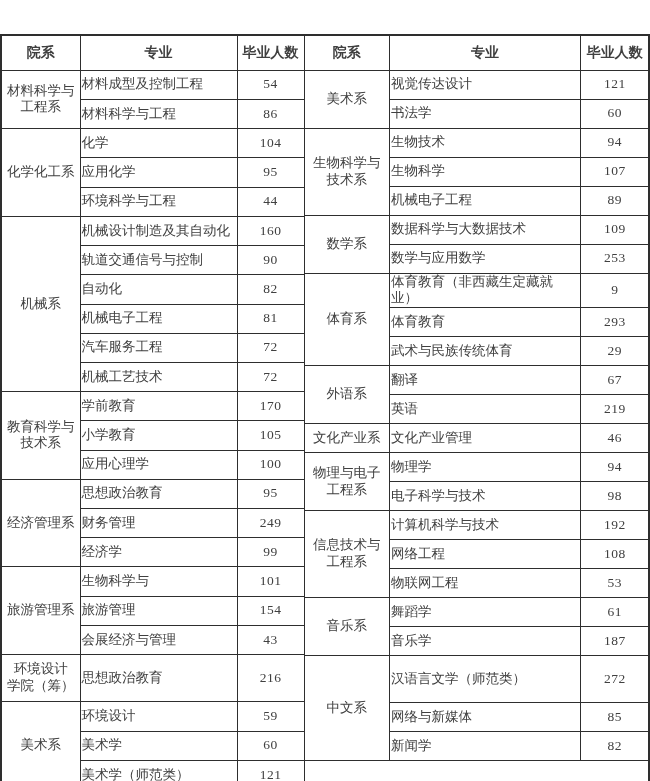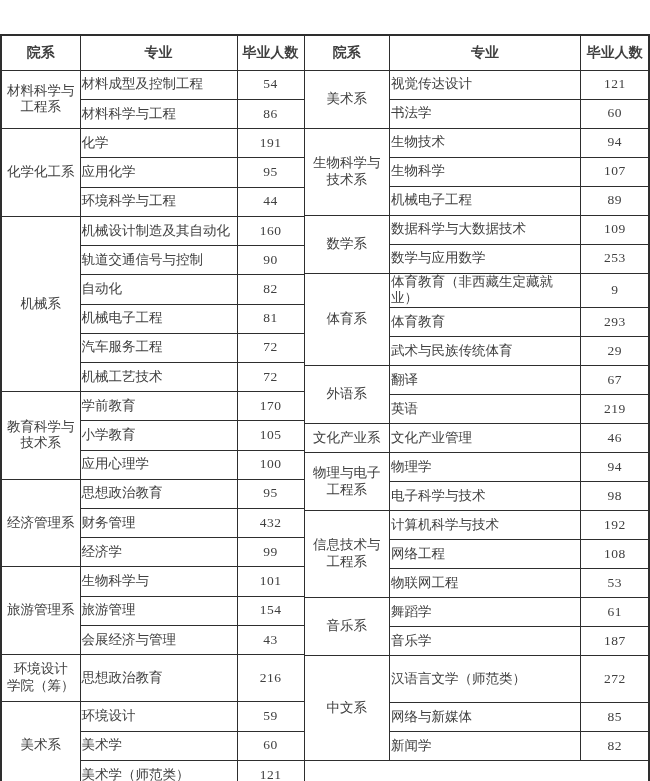--- a/index.html
+++ b/index.html
@@ -63,21 +63,21 @@
             <td class="major">材料成型及控制工程</td>
             <td class="count">54</td>
           </tr>
           <tr>
             <td class="major">材料科学与工程</td>
             <td class="count">86</td>
           </tr>
           <tr>
             <td class="dept" rowspan="3">化学化工系</td>
             <td class="major">化学</td>
-            <td class="count">191</td>
+            <td class="count">104</td>
           </tr>
           <tr>
             <td class="major">应用化学</td>
             <td class="count">95</td>
           </tr>
           <tr>
             <td class="major">环境科学与工程</td>
             <td class="count">44</td>
           </tr>
           <tr>
@@ -119,21 +119,21 @@
             <td class="major">应用心理学</td>
             <td class="count">100</td>
           </tr>
           <tr>
             <td class="dept" rowspan="3">经济管理系</td>
             <td class="major">思想政治教育</td>
             <td class="count">95</td>
           </tr>
           <tr>
             <td class="major">财务管理</td>
-            <td class="count">432</td>
+            <td class="count">249</td>
           </tr>
           <tr>
             <td class="major">经济学</td>
             <td class="count">99</td>
           </tr>
           <tr>
             <td class="dept" rowspan="3">旅游管理系</td>
             <td class="major">生物科学与</td>
             <td class="count">101</td>
           </tr>

